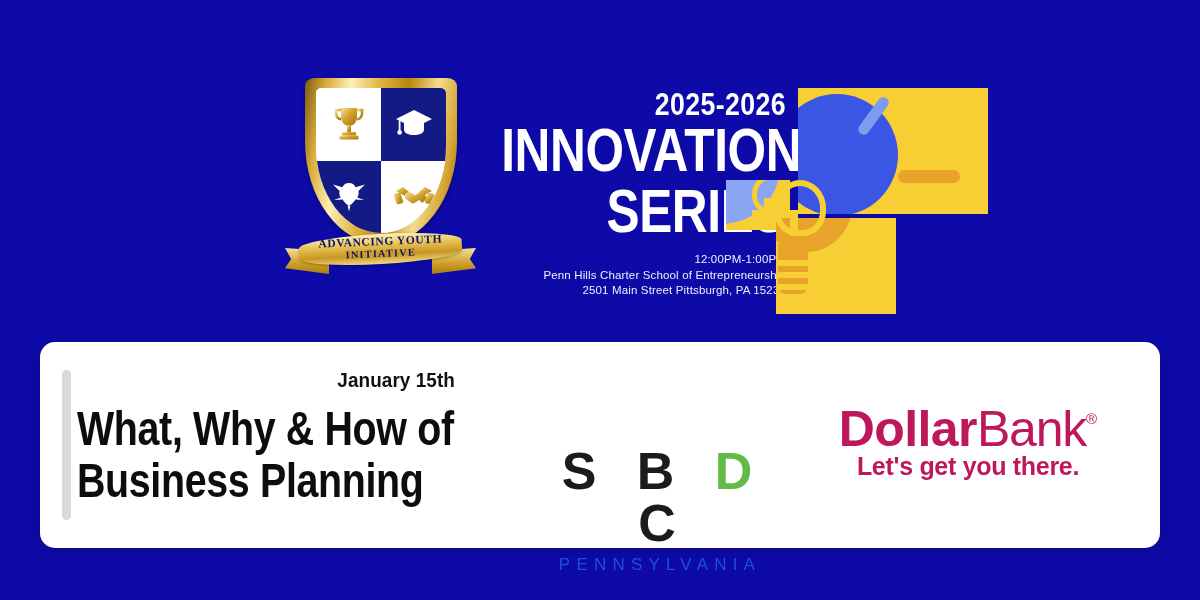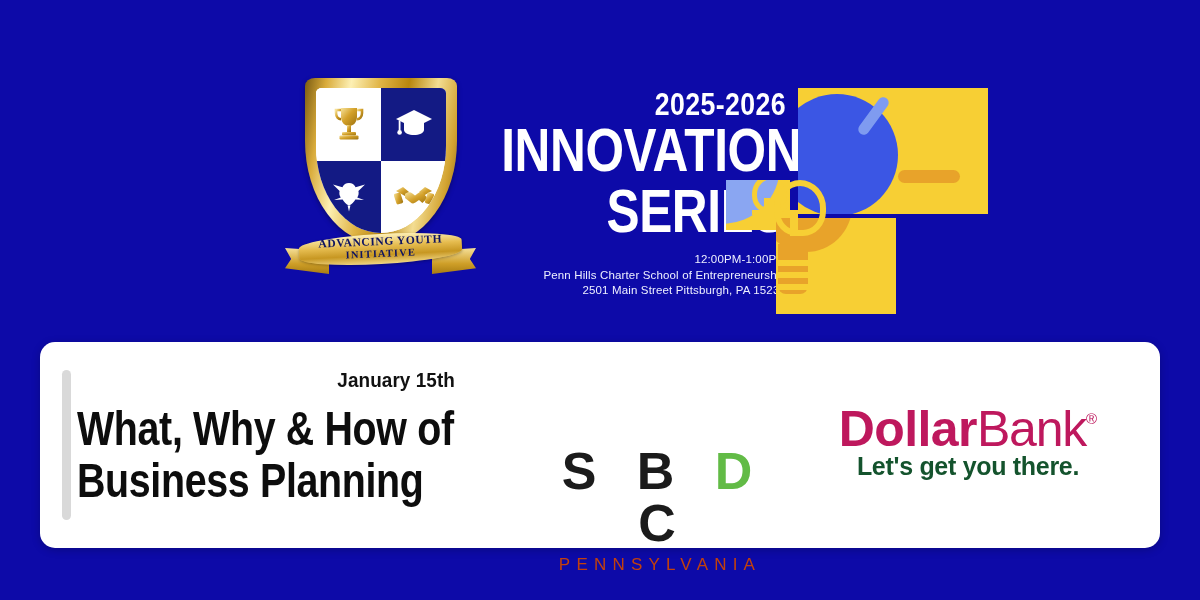--- a/index.html
+++ b/index.html
@@ -322,21 +322,21 @@
     color: #1b1b1b;
     letter-spacing: 13px;
     padding-left: 13px;
     margin-top: 48px;
   }
   .sbdc-letters .green { color: #62bb46; }
   .sbdc-sub {
     margin-top: 6px;
     font-family: "Liberation Sans", sans-serif;
     font-size: 17px;
-    color: #c2410c;
+    color: #1d4ed8;
     letter-spacing: 6.2px;
     padding-left: 6px;
   }
 
   
   .dollarbank {
     position: absolute;
     left: 778px;
     top: 50px;
     width: 300px;
@@ -360,21 +360,21 @@
   .db-word .reg {
     font-size: 15px;
     vertical-align: 22px;
     letter-spacing: 0;
   }
   .db-tag {
     margin-top: -4px;
     font-family: "Liberation Sans", sans-serif;
     font-weight: bold;
     font-size: 25px;
-    color: #14532d;
+    color: #be185d;
     letter-spacing: -0.3px;
   }
 
   
   .glyph { display:block; }
 </style>
 </head>
 <body>
 
 <div id="banner">

